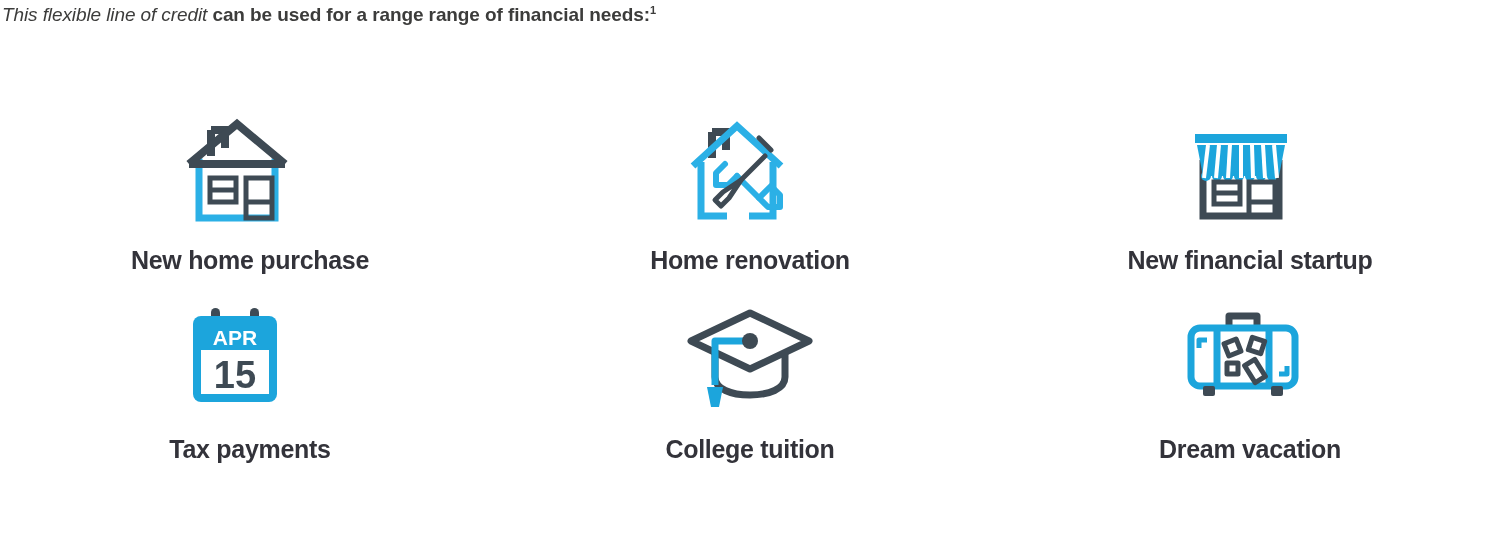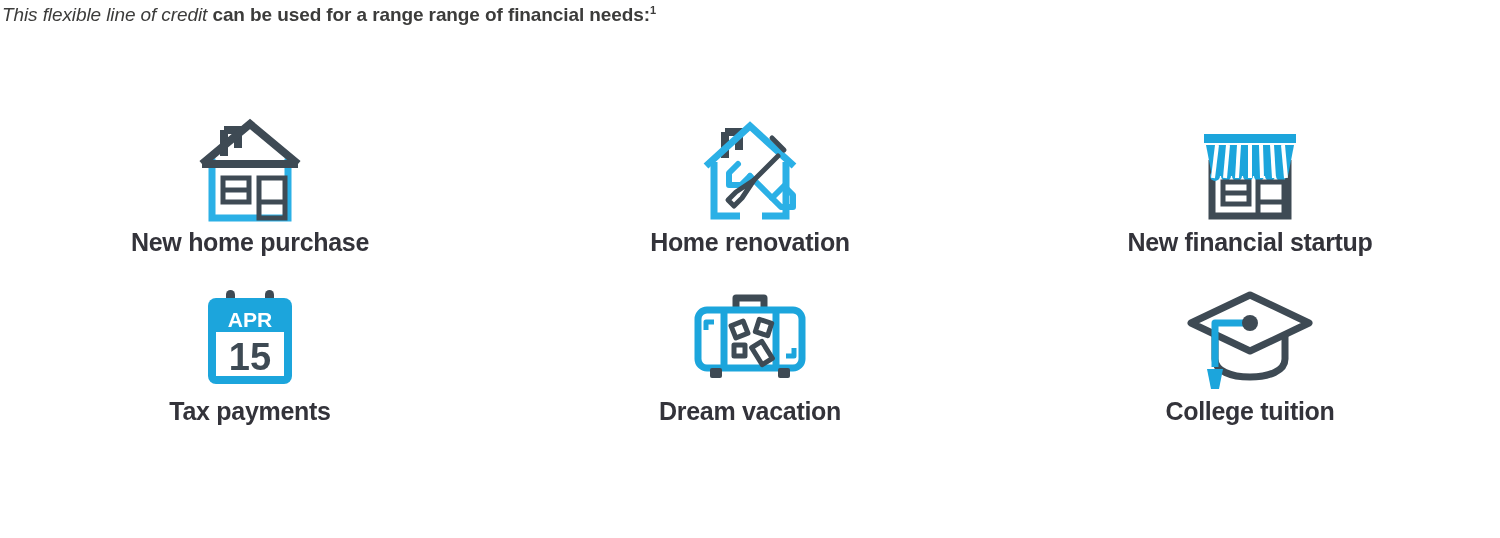--- a/index.html
+++ b/index.html
@@ -48,34 +48,34 @@
     flex: 1 1 0;
     display: flex;
     flex-direction: column;
     align-items: center;
   }
   .icon-box {
     width: 130px;
     height: 120px;
     display: flex;
     align-items: center;
-    justify-content: center;
+    justify-content: flex-start;
   }
   .cell-label {
-    margin-top: 0;
+    margin-top: 18px;
     font-size: 25px;
     font-weight: 700;
     color: #33333a;
     letter-spacing: -0.3px;
     white-space: nowrap;
     text-align: center;
   }
   .row-2 .icon-box { height: 110px; }
   .row-2 { margin-top: 26px; }
-  .row-2 .cell-label { margin-top: 4px; }
+  .row-2 .cell-label { margin-top: 24px; }
 
   svg { display: block; overflow: visible; }
 </style>
 </head>
 <body>
 
 <div class="intro-line">
   <span class="regular">This flexible line of credit </span><span class="strong">can be used for a range range of financial needs:</span><sup>1</sup>
 </div>
 
@@ -189,20 +189,38 @@
           <text x="50" y="39" text-anchor="middle" font-family="Liberation Sans, sans-serif" font-size="21" font-weight="700" fill="#ffffff">APR</text>
 
           <text x="50" y="82" text-anchor="middle" font-family="Liberation Sans, sans-serif" font-size="38" font-weight="700" fill="#3e4a54">15</text>
         </svg>
       </div>
       <div class="cell-label">Tax payments</div>
     </div>
 
     <div class="cell">
       <div class="icon-box">
+        <svg width="130" height="106" viewBox="0 0 130 106">
+
+          <path d="M65 10 L124 38 L65 66 L6 38 Z" fill="none" stroke="#3e4a54" stroke-width="7" stroke-linejoin="round"></path>
+
+          <path d="M30 50 L30 74 C30 86 46 92 65 92 C84 92 100 86 100 74 L100 50" fill="none" stroke="#3e4a54" stroke-width="7" stroke-linejoin="round"></path>
+
+          <path d="M65 38 L30 38 L30 82" fill="none" stroke="#1ca5dc" stroke-width="7" stroke-linejoin="round"></path>
+
+          <circle cx="65" cy="38" r="8" fill="#3e4a54"></circle>
+
+          <path d="M22 84 L38 84 L34 104 L26 104 Z" fill="#1ca5dc"></path>
+        </svg>
+      </div>
+      <div class="cell-label">College tuition</div>
+    </div>
+
+    <div class="cell">
+      <div class="icon-box">
         <svg width="116" height="100" viewBox="0 0 116 100">
 
           <path d="M44 22 L44 10 L72 10 L72 22" fill="none" stroke="#3e4a54" stroke-width="7" stroke-linejoin="round"></path>
 
           <rect x="6" y="22" width="104" height="58" rx="9" fill="none" stroke="#1ca5dc" stroke-width="7"></rect>
 
           <path d="M32 24 L32 78" stroke="#1ca5dc" stroke-width="7"></path>
           <path d="M84 24 L84 78" stroke="#1ca5dc" stroke-width="7"></path>
 
           <path d="M14 42 L14 34 L22 34" fill="none" stroke="#1ca5dc" stroke-width="5" stroke-linejoin="round"></path>
@@ -214,32 +232,14 @@
           <g fill="none" stroke="#3e4a54" stroke-width="5" stroke-linejoin="round">
             <rect x="41" y="35" width="13" height="13" transform="rotate(-22 47.5 41.5)"></rect>
             <rect x="65" y="33" width="13" height="13" transform="rotate(18 71.5 39.5)"></rect>
             <rect x="42" y="57" width="11" height="11"></rect>
             <rect x="64" y="55" width="12" height="20" transform="rotate(-32 70 65)"></rect>
           </g>
         </svg>
       </div>
       <div class="cell-label">Dream vacation</div>
     </div>
-
-    <div class="cell">
-      <div class="icon-box">
-        <svg width="130" height="106" viewBox="0 0 130 106">
-
-          <path d="M65 10 L124 38 L65 66 L6 38 Z" fill="none" stroke="#3e4a54" stroke-width="7" stroke-linejoin="round"></path>
-
-          <path d="M30 50 L30 74 C30 86 46 92 65 92 C84 92 100 86 100 74 L100 50" fill="none" stroke="#3e4a54" stroke-width="7" stroke-linejoin="round"></path>
-
-          <path d="M65 38 L30 38 L30 82" fill="none" stroke="#1ca5dc" stroke-width="7" stroke-linejoin="round"></path>
-
-          <circle cx="65" cy="38" r="8" fill="#3e4a54"></circle>
-
-          <path d="M22 84 L38 84 L34 104 L26 104 Z" fill="#1ca5dc"></path>
-        </svg>
-      </div>
-      <div class="cell-label">College tuition</div>
-    </div>
   </div>
 </div>
 
 </body></html>

